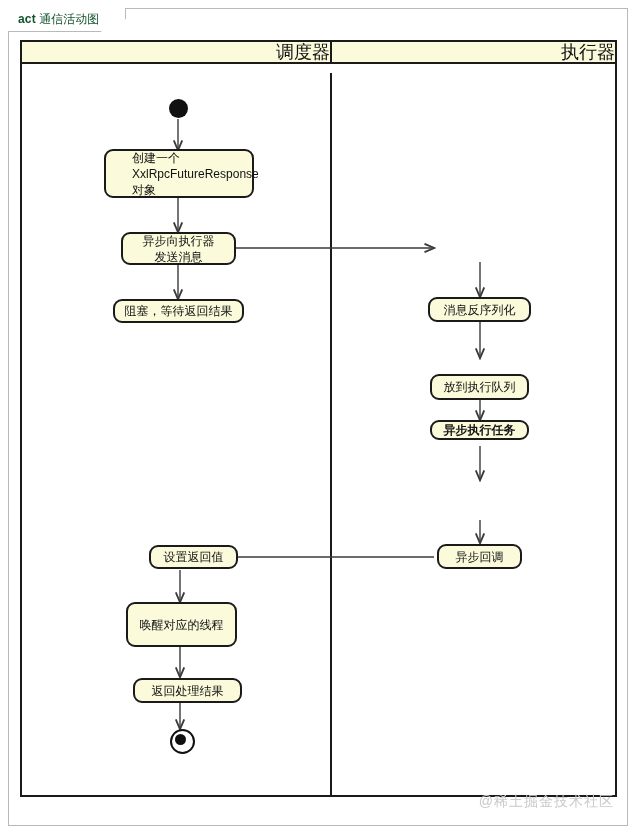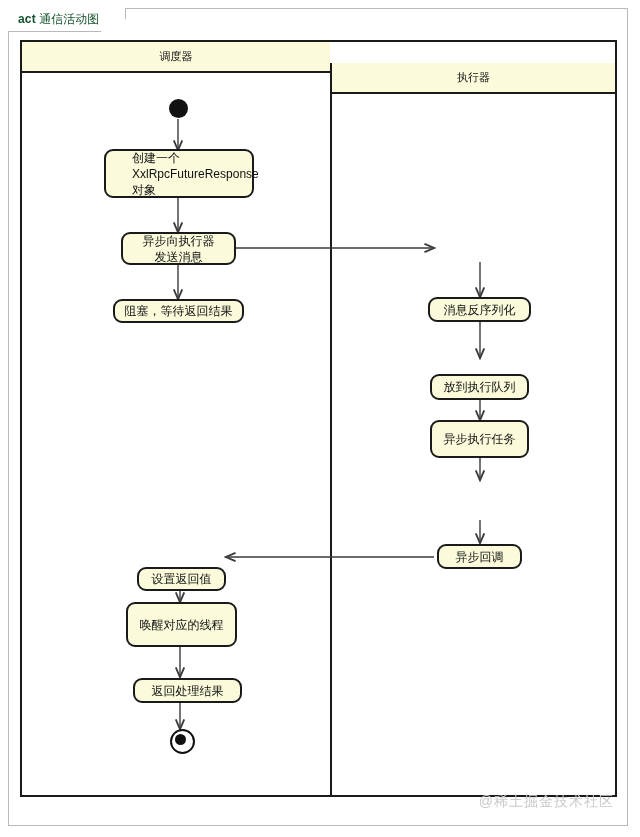--- a/index.html
+++ b/index.html
@@ -54,32 +54,32 @@
   .lanes {
     position: absolute;
     left: 20px; top: 40px;
     width: 597px; height: 757px;
     box-sizing: border-box;
     border: 2px solid #1a1a1a;
     background: #ffffff;
   }
   .lane-head {
     position: absolute;
-    top: 0; height: 31px;
+    top: 0; height: 22px;
     box-sizing: border-box;
     background: #fbfbdc;
     display: flex;
     align-items: center;
-    justify-content: center;
-    font-size: 11px;
+    justify-content: flex-end;
+    font-size: 18px;
     color: #111;
     border-bottom: 2px solid #1a1a1a;
   }
   .lane-head.left  { left: 0;     width: 308px; }
-  .lane-head.right { left: 308px; width: 285px; border-left: 2px solid #1a1a1a; margin-top: 21px; }
+  .lane-head.right { left: 308px; width: 285px; border-left: 2px solid #1a1a1a; }
 
   .lane-divider {
     position: absolute;
     left: 308px; top: 31px;
     width: 2px; height: 724px;
     background: #1a1a1a;
   }
 
   
   .node {
@@ -208,33 +208,33 @@
 
   <div class="node left-align" style="left:104px; top:149px; width:150px; height:49px;">创建一个
 XxlRpcFutureResponse
 对象</div>
 
   <div class="node" style="left:121px; top:232px; width:115px; height:33px;">异步向执行器
 发送消息</div>
 
   <div class="node" style="left:113px; top:299px; width:131px; height:24px;">阻塞，等待返回结果</div>
 
-  <div class="node" style="left:137px; top:545px; width:89px; height:24px;margin-top:22px;">设置返回值</div>
+  <div class="node" style="left:149px; top:545px; width:89px; height:24px;">设置返回值</div>
 
   <div class="node" style="left:126px; top:602px; width:111px; height:45px;">唤醒对应的线程</div>
 
   <div class="node" style="left:133px; top:678px; width:109px; height:25px;">返回处理结果</div>
 
   <div class="end-node" style="left:170px; top:729px;"></div>
 
 
   <div class="node" style="left:428px; top:297px; width:103px; height:25px;">消息反序列化</div>
 
   <div class="node" style="left:430px; top:374px; width:99px; height:26px;">放到执行队列</div>
 
-  <div class="node" style="left:430px; top:420px; width:99px; height:38px;">异步执行任务</div>
+  <div class="node" style="left:430px; top:420px; width:99px; height:20px;font-weight:bold;">异步执行任务</div>
 
 
   <div class="node" style="left:437px; top:544px; width:85px; height:25px;">异步回调</div>
 
   <div class="watermark">@稀土掘金技术社区</div>
 
 </div>
 
 </body></html>

